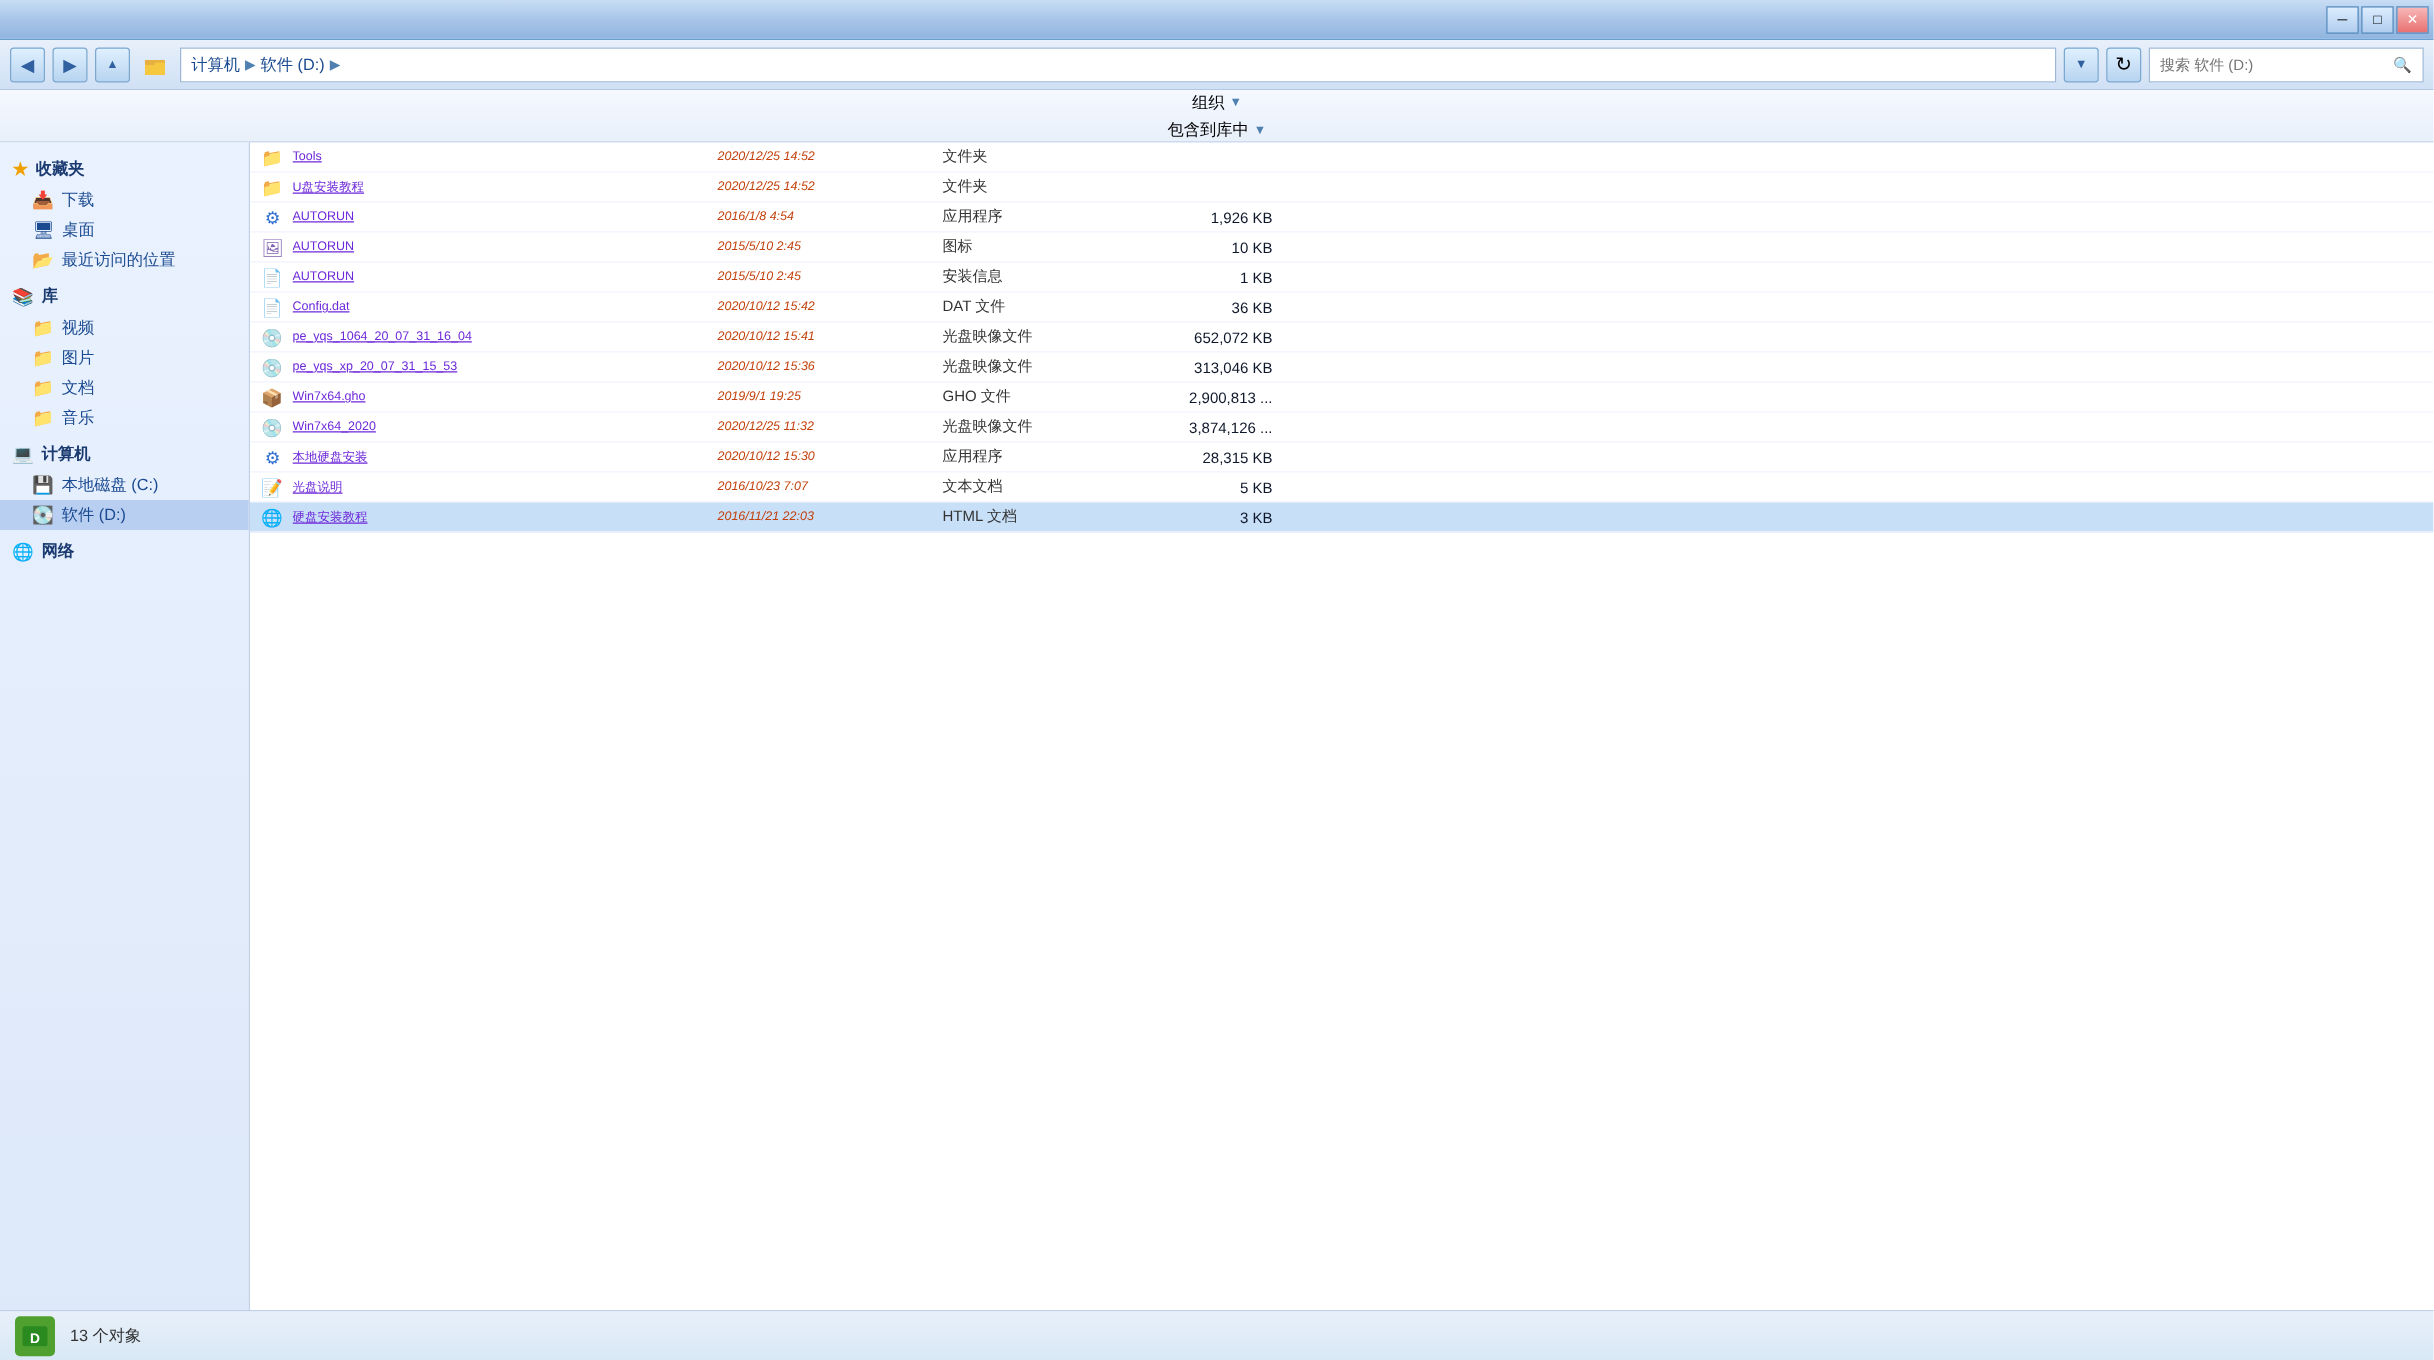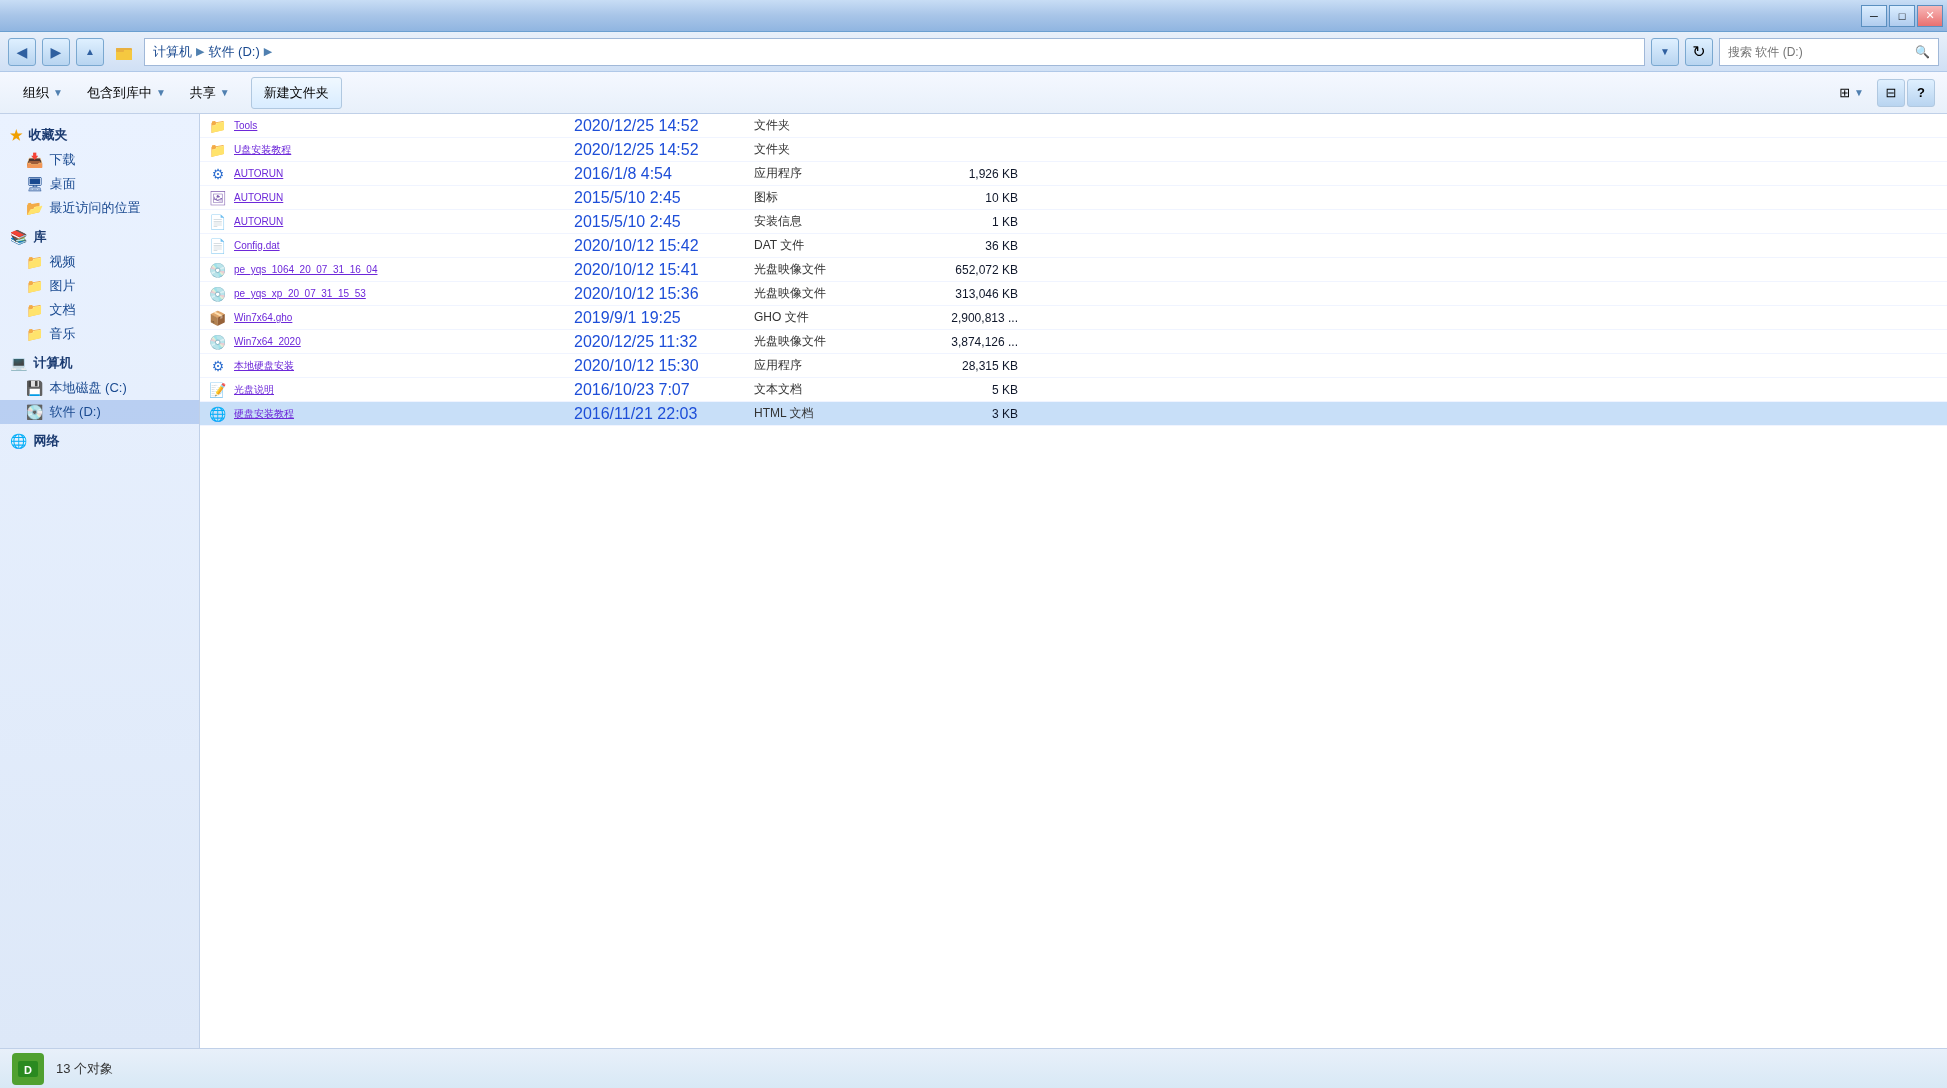--- a/index.html
+++ b/index.html
@@ -112,20 +112,21 @@
 
     
     .toolbar {
       background: linear-gradient(to bottom, #f5f8ff, #e8f0fa);
       height: 42px;
       display: flex;
       align-items: center;
       padding: 0 12px;
       gap: 2px;
       border-bottom: 1px solid #c0d0e8;
+      flex-direction: column;
     }
     .toolbar-btn {
       height: 32px;
       padding: 0 10px;
       border: 1px solid transparent;
       background: transparent;
       cursor: pointer;
       display: flex;
       align-items: center;
       gap: 4px;
@@ -247,22 +248,23 @@
       width: 340px;
       font-size: 10px;
       color: #6d28d9;
       overflow: hidden;
       text-overflow: ellipsis;
       white-space: nowrap;
       text-decoration: underline;
     }
     .file-row-date {
       width: 180px;
-      font-size: 16px;
-      color: #1d4ed8;
+      font-size: 10px;
+      color: #c2410c;
+      font-style: italic;
     }
     .file-row-type {
       width: 150px;
       font-size: 12px;
       color: #333;
     }
     .file-row-size {
       width: 130px;
       font-size: 12px;
       color: #0f172a;

